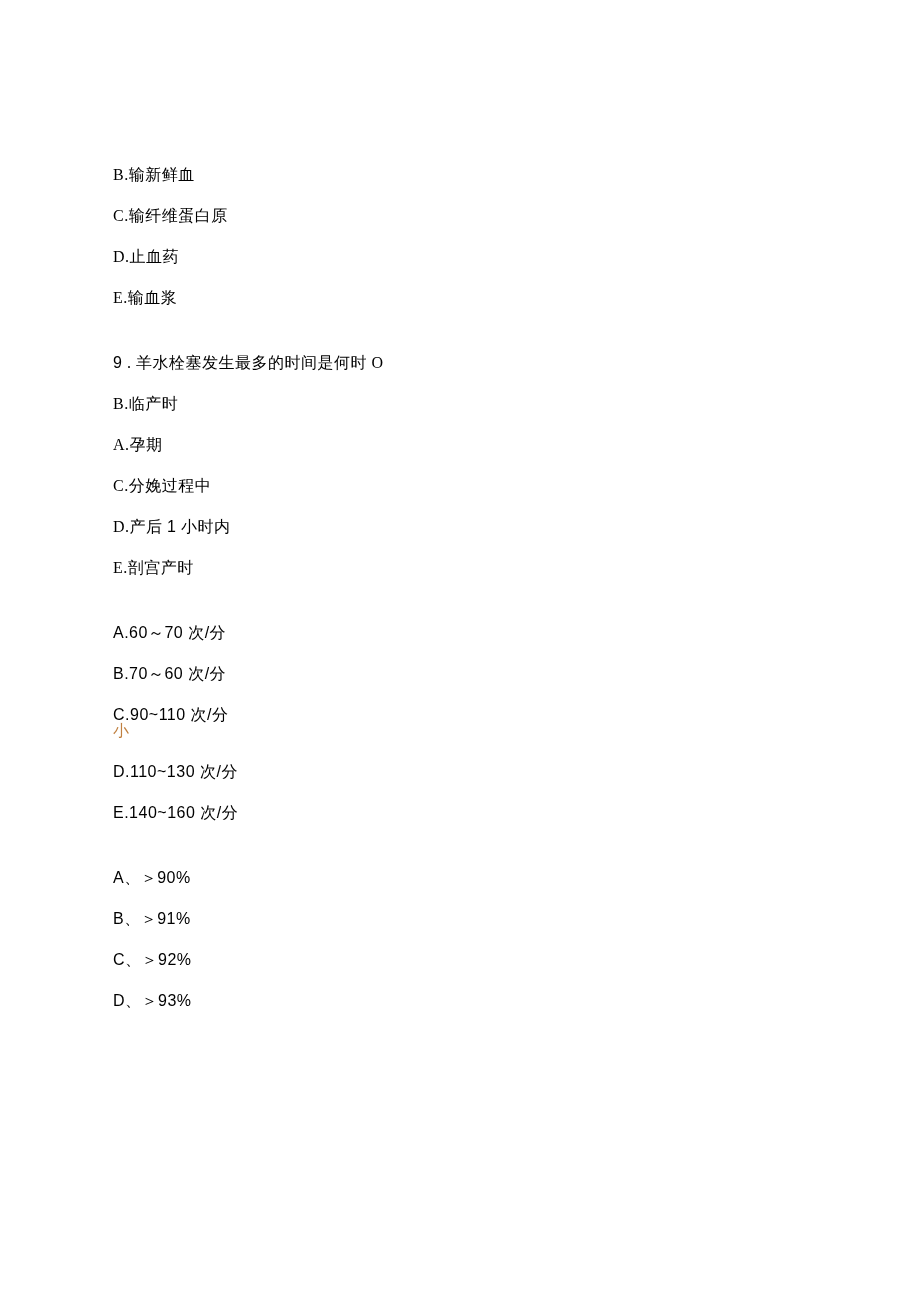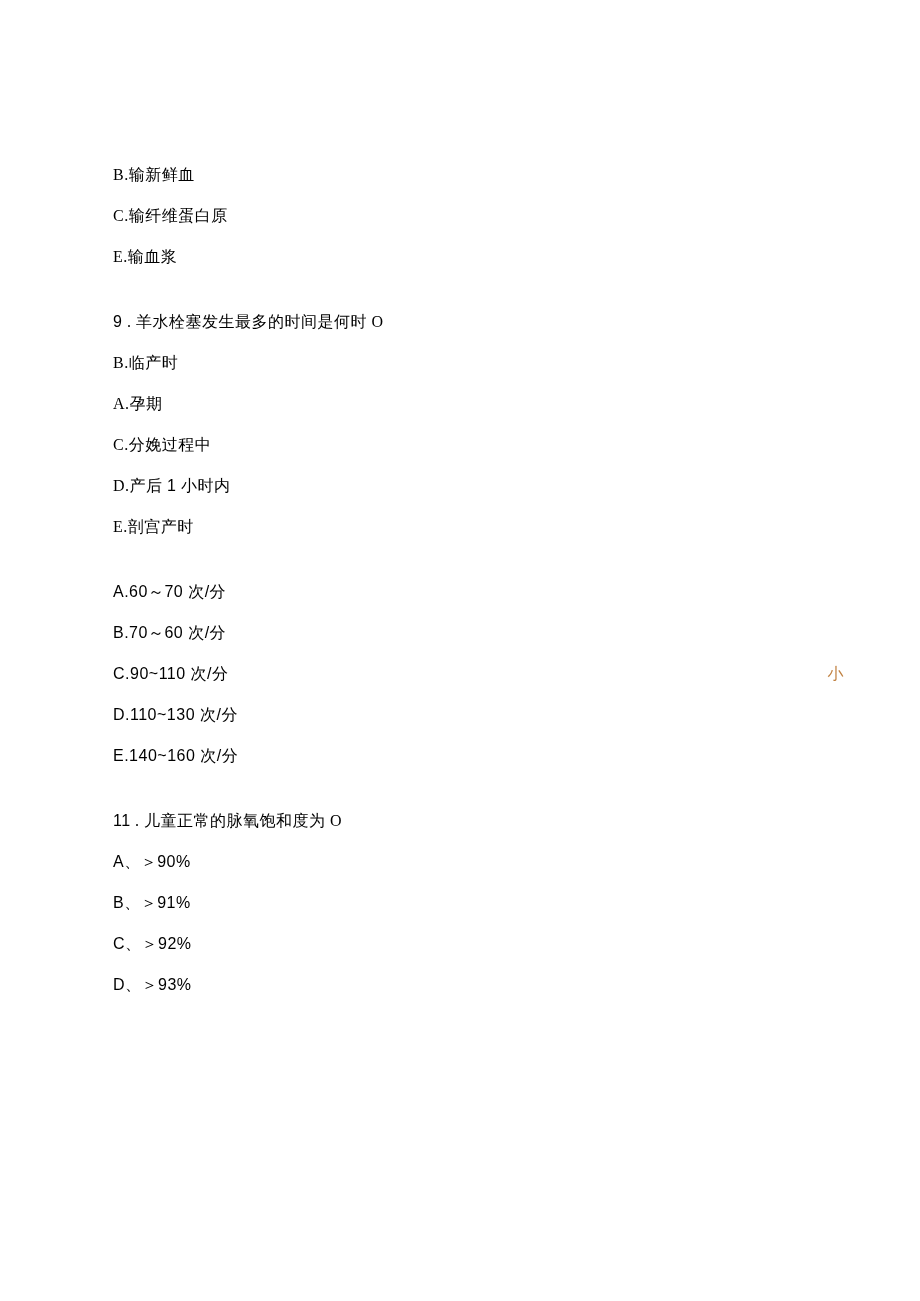--- a/index.html
+++ b/index.html
@@ -26,34 +26,35 @@
   }
   .latin {
     font-family: Arial, "Helvetica Neue", sans-serif;
   }
   .annot {
     color: #c08040;
     font-family: "SimSun", "宋体", serif;
   }
   .q10c {
     display: flex;
-    flex-direction: row;
+    flex-direction: column;
     justify-content: space-between;
   }
   .q10c .main {
     width: 170px;
   }
 </style>
 </head>
 <body>
 
 <div class="page">
 
   <div class="line"><span>B.输新鲜血</span></div>
   <div class="line"><span>C.输纤维蛋白原</span></div>
+  <div class="line"><span>D.止血药</span></div>
   <div class="line"><span>E.输血浆</span></div>
 
   <div class="block-gap"></div>
 
   <div class="line">
     <span class="latin">9</span><span> . </span><span>羊水栓塞发生最多的时间是何时 O</span>
   </div>
   <div class="line"><span>B.临产时</span></div>
   <div class="line"><span>A.孕期</span></div>
   <div class="line"><span>C.分娩过程中</span></div>
@@ -73,23 +74,20 @@
   <div class="line q10c">
     <span class="main latin">C.90~110 次/分</span>
     <span class="annot">小</span>
   </div>
   <div class="line"><span class="latin">D.110~130 次/分</span></div>
   <div class="line"><span class="latin">E.140~160 次/分</span></div>
 
   <div class="block-gap"></div>
 
   <div class="line">
-    <span class="latin">11</span><span> . </span><span>儿童正常的脉氧饱和度为 O</span>
-  </div>
-  <div class="line">
     <span class="latin">A、</span><span>＞</span><span class="latin">90%</span>
   </div>
   <div class="line">
     <span class="latin">B、</span><span>＞</span><span class="latin">91%</span>
   </div>
   <div class="line">
     <span class="latin">C、</span><span>＞</span><span class="latin">92%</span>
   </div>
   <div class="line">
     <span class="latin">D、</span><span>＞</span><span class="latin">93%</span>

